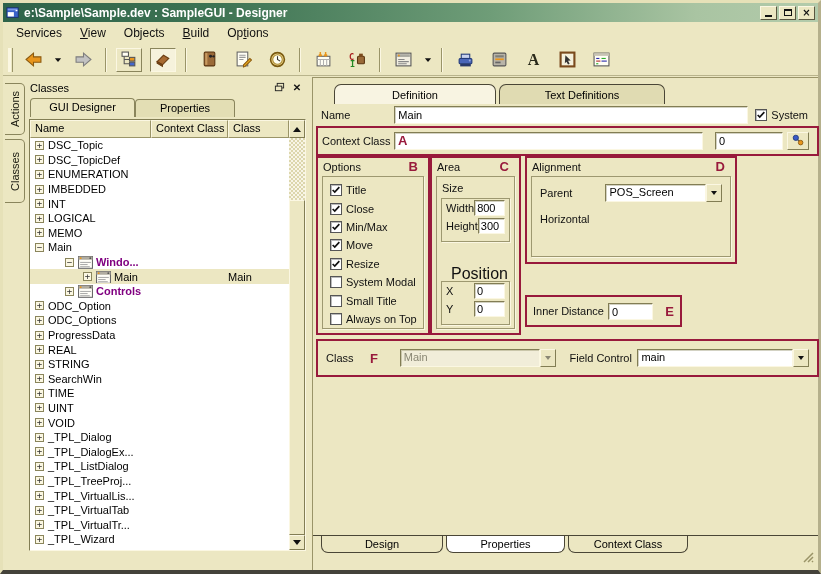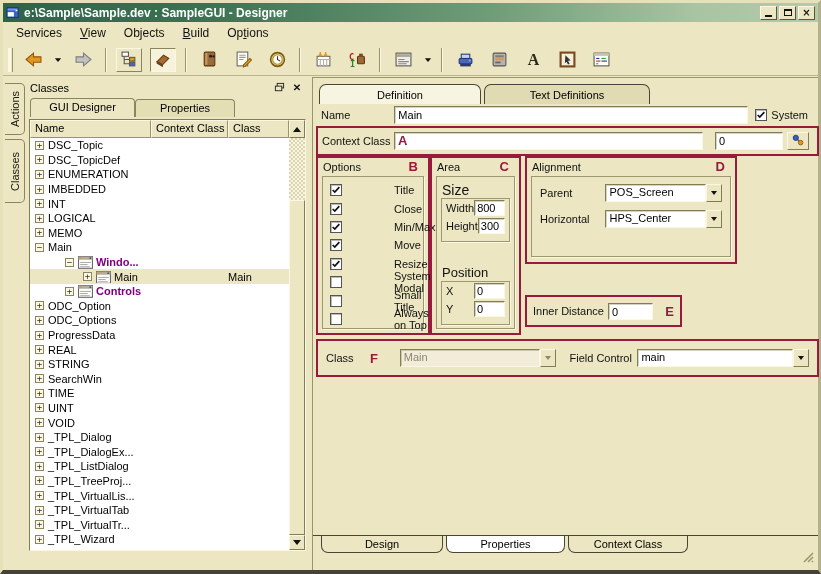--- a/index.html
+++ b/index.html
@@ -74,39 +74,39 @@
   .expander { width:9px; height:9px; flex:0 0 auto; border:1px solid #8a855c; background:#fbf7e2;
     font-size:9px; line-height:7px; text-align:center; color:#333; margin-right:4px; font-family:"DejaVu Sans Mono",monospace; }
   .ticon-form { width:15px; height:12px; margin-right:3px; flex:0 0 auto; }
   .tlabel { color:#000; }
   .tlabel.purple { color:#800080; font-weight:bold; }
   .classcol { position:absolute; left:198px; color:#000; }
   
   .splitter { position:absolute; left:306px; top:0; width:4px; bottom:0; border-right:1px solid #9a9468; }
   
   .right-panel { position:absolute; left:310px; top:0; right:0; bottom:0; border-top:1px solid #9a9468; }
-  .rp-tabs { position:absolute; left:6px; top:6px; height:20px; display:flex; }
+  .rp-tabs { position:absolute; left:21px; top:6px; height:20px; display:flex; }
   .rp-tab { border:1px solid #4a4636; border-bottom:none; border-radius:7px 7px 0 0; background:#e0dbb2;
     font-size:11px; display:flex; align-items:center; justify-content:center; margin-right:3px; }
   .rp-tab.active { background:#f8f4e2; }
   .name-row { position:absolute; left:8px; top:27px; right:10px; height:20px; display:flex; align-items:center; font-size:11px; }
   .lbl { color:#111; }
   .field { background:#fff; border:1px solid; border-color:#827d54 #fbf7e2 #fbf7e2 #827d54;
     box-shadow:inset 1px 1px 0 rgba(130,125,84,.35); font-size:11px; padding:1px 3px; height:18px; line-height:14px;
     overflow:hidden; white-space:nowrap; }
   .redbox { border:2px solid #981a3c; position:absolute; }
   .red-letter { color:#981a3c; font-weight:bold; font-size:13px; }
   .ctx-row { display:flex; align-items:center; height:100%; padding:0 4px; font-size:11px; }
   .cbwrap { display:flex; align-items:center; }
   .cb { width:12px; height:12px; background:#fff; border:1px solid #555; box-shadow:inset 1px 1px 0 #bbb;
     margin-right:4px; flex:0 0 auto; display:flex; align-items:center; justify-content:center; }
   .cb svg { width:10px; height:10px; display:block; }
   .group-title-row { height:16px; display:flex; align-items:center; justify-content:space-between; padding:1px 10px 0 5px; font-size:11px; }
   .gframe { position:absolute; left:4px; right:4px; top:18px; bottom:4px; border:1px solid #9d9870; box-shadow:1px 1px 0 #fbf7e2; }
-  .chk-row { display:flex; align-items:center; height:18.4px; padding-left:7px; font-size:11px;gap:48px; }
+  .chk-row { display:flex; align-items:center; height:18.4px; padding-left:7px; font-size:11px; }
   .subframe { position:absolute; left:4px; right:4px; border:1px solid #9d9870; box-shadow:1px 1px 0 #fbf7e2; }
   .mini-row { display:flex; align-items:center; height:18px; padding:0 4px; font-size:11px; }
   .mini-row .lbl { width:36px; }
   .mini-row .field { width:38px; height:16px; padding:0 2px; line-height:15px; }
   .combo { display:flex; height:18px; }
   .combo-field { flex:1; background:#fff; border:1px solid; border-color:#827d54 #fbf7e2 #fbf7e2 #827d54;
     box-shadow:inset 1px 1px 0 rgba(130,125,84,.35); font-size:11px; padding:1px 3px; overflow:hidden; white-space:nowrap; }
   .combo-btn { width:16px; background:#ece7c2; border:1px solid; border-color:#fbf7e2 #827d54 #827d54 #fbf7e2;
     display:flex; align-items:center; justify-content:center; }
   .carr { width:0; height:0; border-left:3.5px solid transparent; border-right:3.5px solid transparent; border-top:4.5px solid #111; }
@@ -622,34 +622,34 @@
               </div>
           </div>
         </div>
 
         <div class="redbox" style="left:117px; top:0; width:91px; height:179px">
           <div class="group-title-row">
             <span class="lbl">Area</span>
             <span class="red-letter">C</span>
           </div>
           <div class="gframe">
-            <span class="lbl" style="position:absolute; left:5px; top:5px; font-size:14px">Size</span>
+            <span class="lbl" style="position:absolute; left:5px; top:5px; font-size:11px">Size</span>
             <div class="subframe" style="top:21px; height:44px">
               <div>
                   <div class="mini-row">
                     <span class="lbl">Width</span>
                     <span class="field">800</span>
                   </div>
                   <div class="mini-row">
                     <span class="lbl">Height</span>
                     <span class="field">300</span>
                   </div>
                 </div>
             </div>
-            <span class="lbl" style="position:absolute; left:5px; top:88px; font-size:13px">Position</span>
+            <span class="lbl" style="position:absolute; left:14px; top:88px; font-size:16px">Position</span>
             <div class="subframe" style="top:104px; height:44px">
               <div>
                   <div class="mini-row">
                     <span class="lbl">X</span>
                     <span class="field">0</span>
                   </div>
                   <div class="mini-row">
                     <span class="lbl">Y</span>
                     <span class="field">0</span>
                   </div>
@@ -669,26 +669,20 @@
                   <span class="lbl">Parent</span>
                   <span class="combo">
                     <span class="combo-field">POS_Screen</span>
                     <span class="combo-btn">
                       <span class="carr"></span>
                     </span>
                   </span>
                 </div>
                 <div class="align-row">
                   <span class="lbl">Horizontal</span>
-                  <span class="combo">
-                    <span class="combo-field">HPS_Center</span>
-                    <span class="combo-btn">
-                      <span class="carr"></span>
-                    </span>
-                  </span>
                 </div>
               </div>
           </div>
         </div>
 
         <div class="redbox" style="left:212px; top:139px; width:157px; height:32px">
           <div class="ctx-row" style="padding:0 6px">
             <span class="lbl" style="width:76px">Inner Distance</span>
             <span class="field" style="width:46px; height:17px">0</span>
             <span class="red-letter" style="margin-left:12px">E</span>

